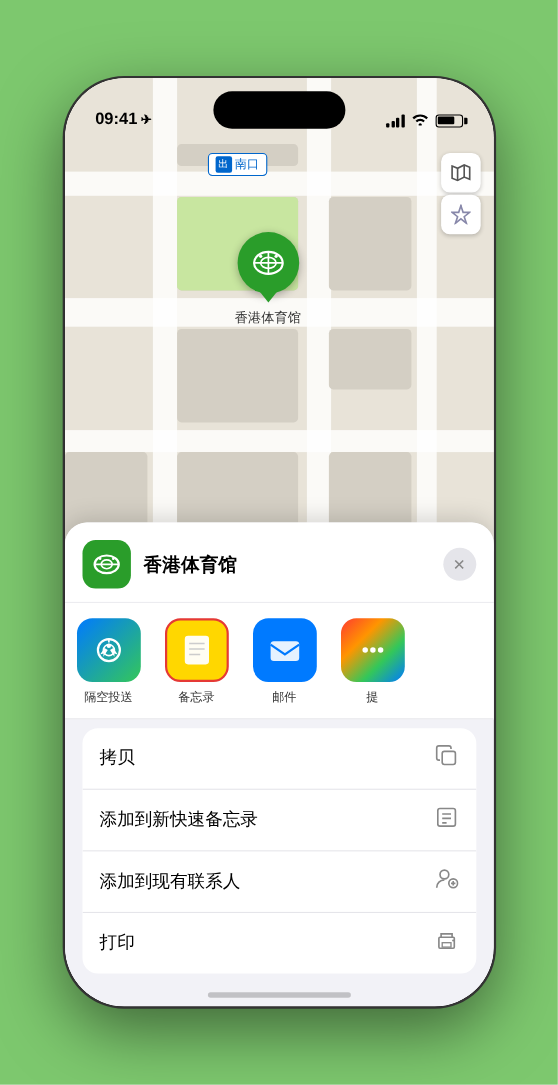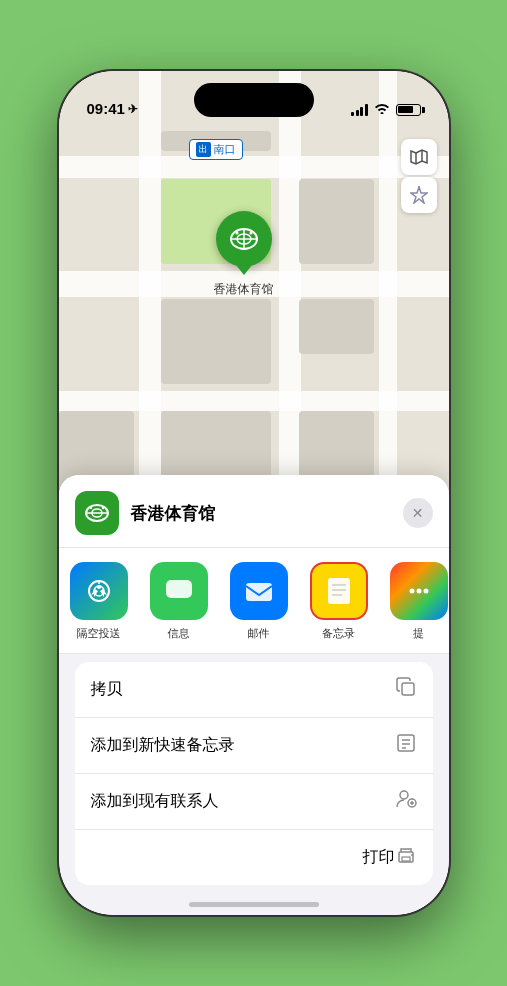--- a/index.html
+++ b/index.html
@@ -339,21 +339,20 @@
     .action-item {
       display: flex;
       align-items: center;
       justify-content: space-between;
       padding: 14px 16px;
       border-bottom: 1px solid #e5e5ea;
       cursor: pointer;
     }
     .action-item:last-child {
       border-bottom: none;
-      justify-content: flex-end;
     }
     .action-label {
       font-size: 16px;
       color: #000;
     }
     .action-icon {
       color: #888;
       font-size: 18px;
     }
     
@@ -486,51 +485,41 @@
               <circle cx="17" cy="17" r="5" fill="none" stroke="#fff" stroke-width="1.5"></circle>
               <circle cx="17" cy="13" r="2" fill="#fff"></circle>
               <line x1="17" y1="7" x2="17" y2="10" stroke="#fff" stroke-width="1.5"></line>
               <path d="M13 15l-4 6 3-1v3l4-6" fill="#fff"></path>
               <path d="M21 15l4 6-3-1v3l-4-6" fill="#fff"></path>
             </svg>
           </div>
           <div class="share-icon-label">隔空投送</div>
         </div>
 
-        <div class="share-item">
-          <div class="share-icon-wrap share-icon-messages">
-            <svg width="36" height="36" viewBox="0 0 36 36">
-              <rect x="5" y="7" width="26" height="18" rx="5" fill="#fff" opacity="0.9"></rect>
-              <path d="M9 25l3-4h14a5 5 0 005-5V12" stroke="#34C759" stroke-width="0" fill="none"></path>
-              <polygon points="10,25 14,21 10,21" fill="#fff" opacity="0.9"></polygon>
-            </svg>
-          </div>
-          <div class="share-icon-label">信息</div>
-        </div>
-
-        <div class="share-item">
-          <div class="share-icon-wrap share-icon-mail">
-            <svg width="36" height="36" viewBox="0 0 36 36">
-              <rect x="5" y="10" width="26" height="18" rx="3" fill="#fff" opacity="0.9"></rect>
-              <path d="M5 13l13 9 13-9" stroke="#007AFF" stroke-width="2" fill="none"></path>
-            </svg>
-          </div>
-          <div class="share-icon-label">邮件</div>
-        </div>
 
         <div class="share-item selected">
           <div class="share-icon-wrap share-icon-notes" style="border:2.5px solid #e53935;border-radius:14px;">
             <svg width="34" height="34" viewBox="0 0 34 34">
               <rect x="6" y="4" width="22" height="26" rx="3" fill="#fff" opacity="0.95"></rect>
               <line x1="10" y1="11" x2="24" y2="11" stroke="#ccc" stroke-width="1.5"></line>
               <line x1="10" y1="16" x2="24" y2="16" stroke="#ccc" stroke-width="1.5"></line>
               <line x1="10" y1="21" x2="20" y2="21" stroke="#ccc" stroke-width="1.5"></line>
             </svg>
           </div>
           <div class="share-icon-label">备忘录</div>
+        </div>
+
+        <div class="share-item">
+          <div class="share-icon-wrap share-icon-mail">
+            <svg width="36" height="36" viewBox="0 0 36 36">
+              <rect x="5" y="10" width="26" height="18" rx="3" fill="#fff" opacity="0.9"></rect>
+              <path d="M5 13l13 9 13-9" stroke="#007AFF" stroke-width="2" fill="none"></path>
+            </svg>
+          </div>
+          <div class="share-icon-label">邮件</div>
         </div>
 
         <div class="share-item">
           <div class="share-icon-wrap" style="background:linear-gradient(135deg,#FF3B30 0%,#FF9500 33%,#34C759 66%,#007AFF 100%);">
             <svg width="30" height="30" viewBox="0 0 30 30">
               <circle cx="8" cy="15" r="2.5" fill="#fff"></circle>
               <circle cx="15" cy="15" r="2.5" fill="#fff"></circle>
               <circle cx="22" cy="15" r="2.5" fill="#fff"></circle>
             </svg>
           </div>

